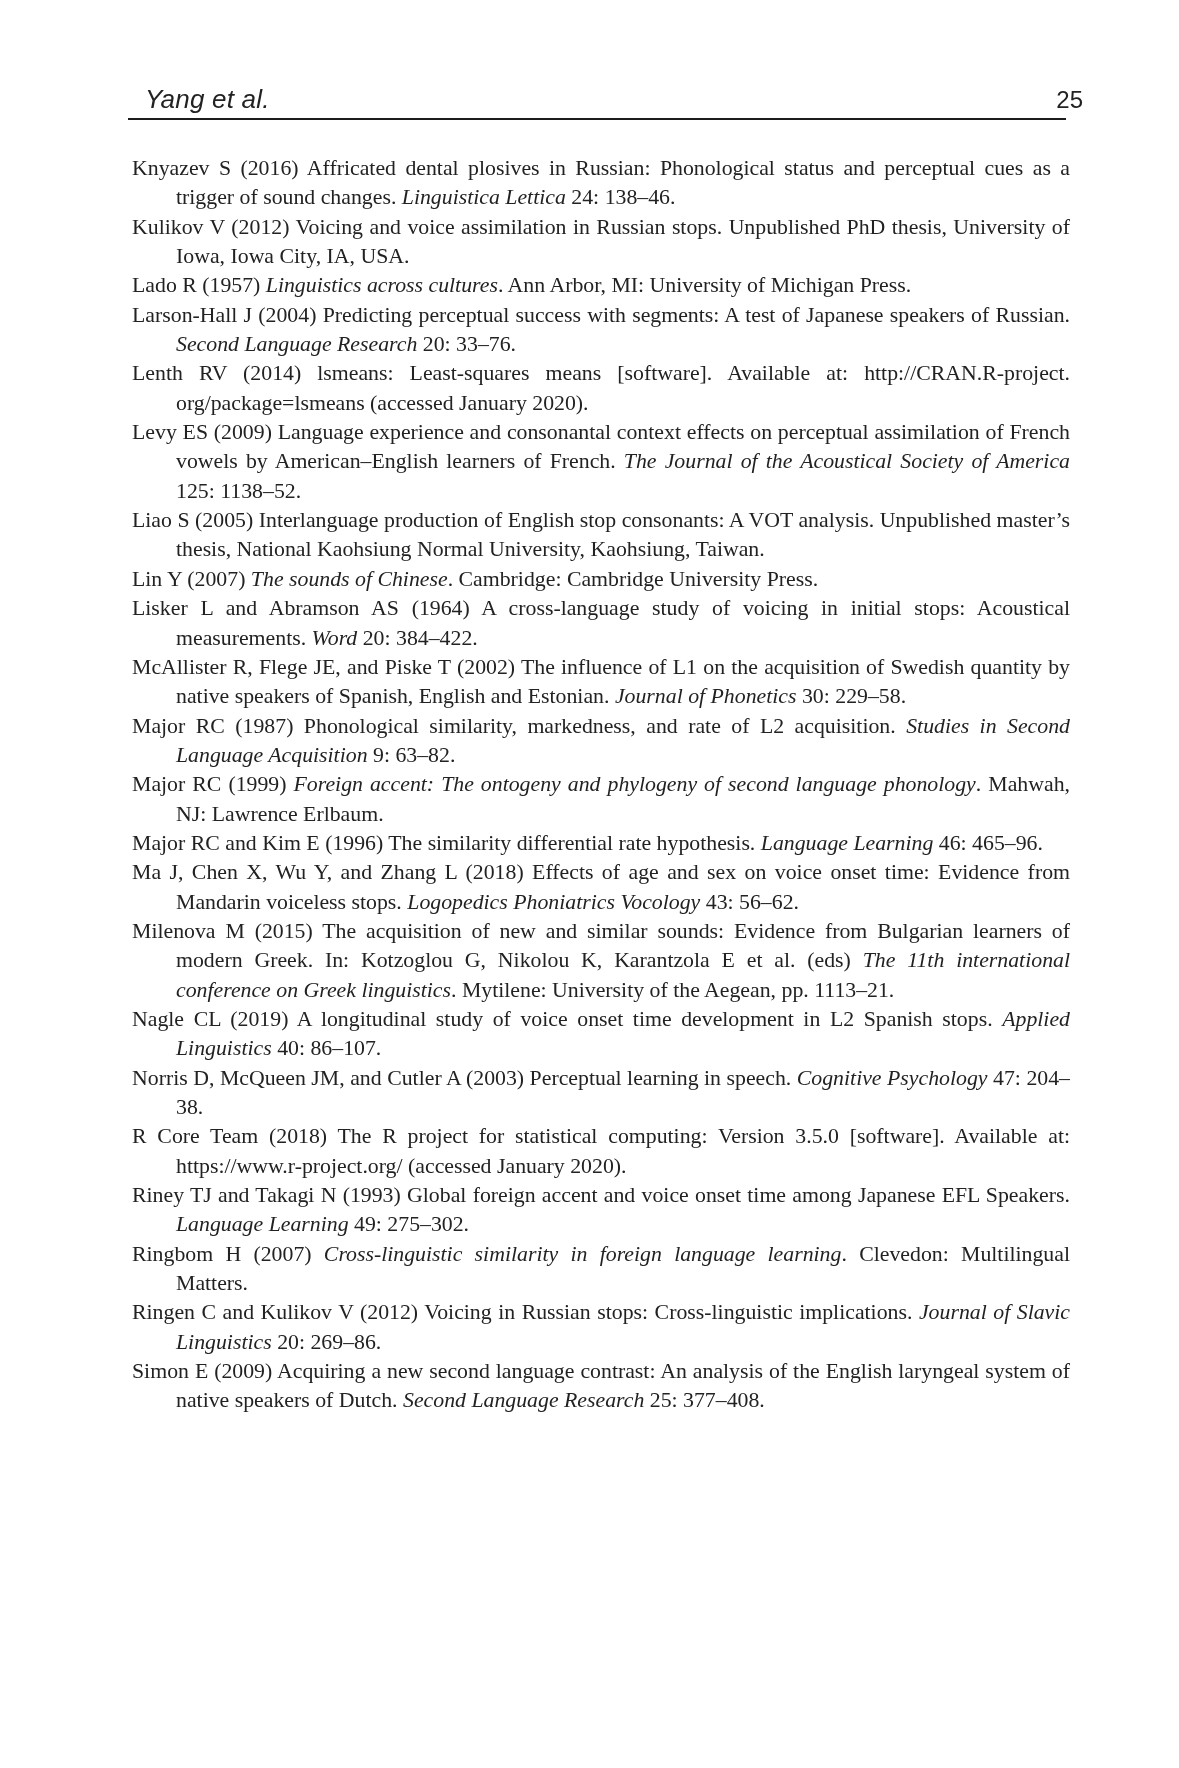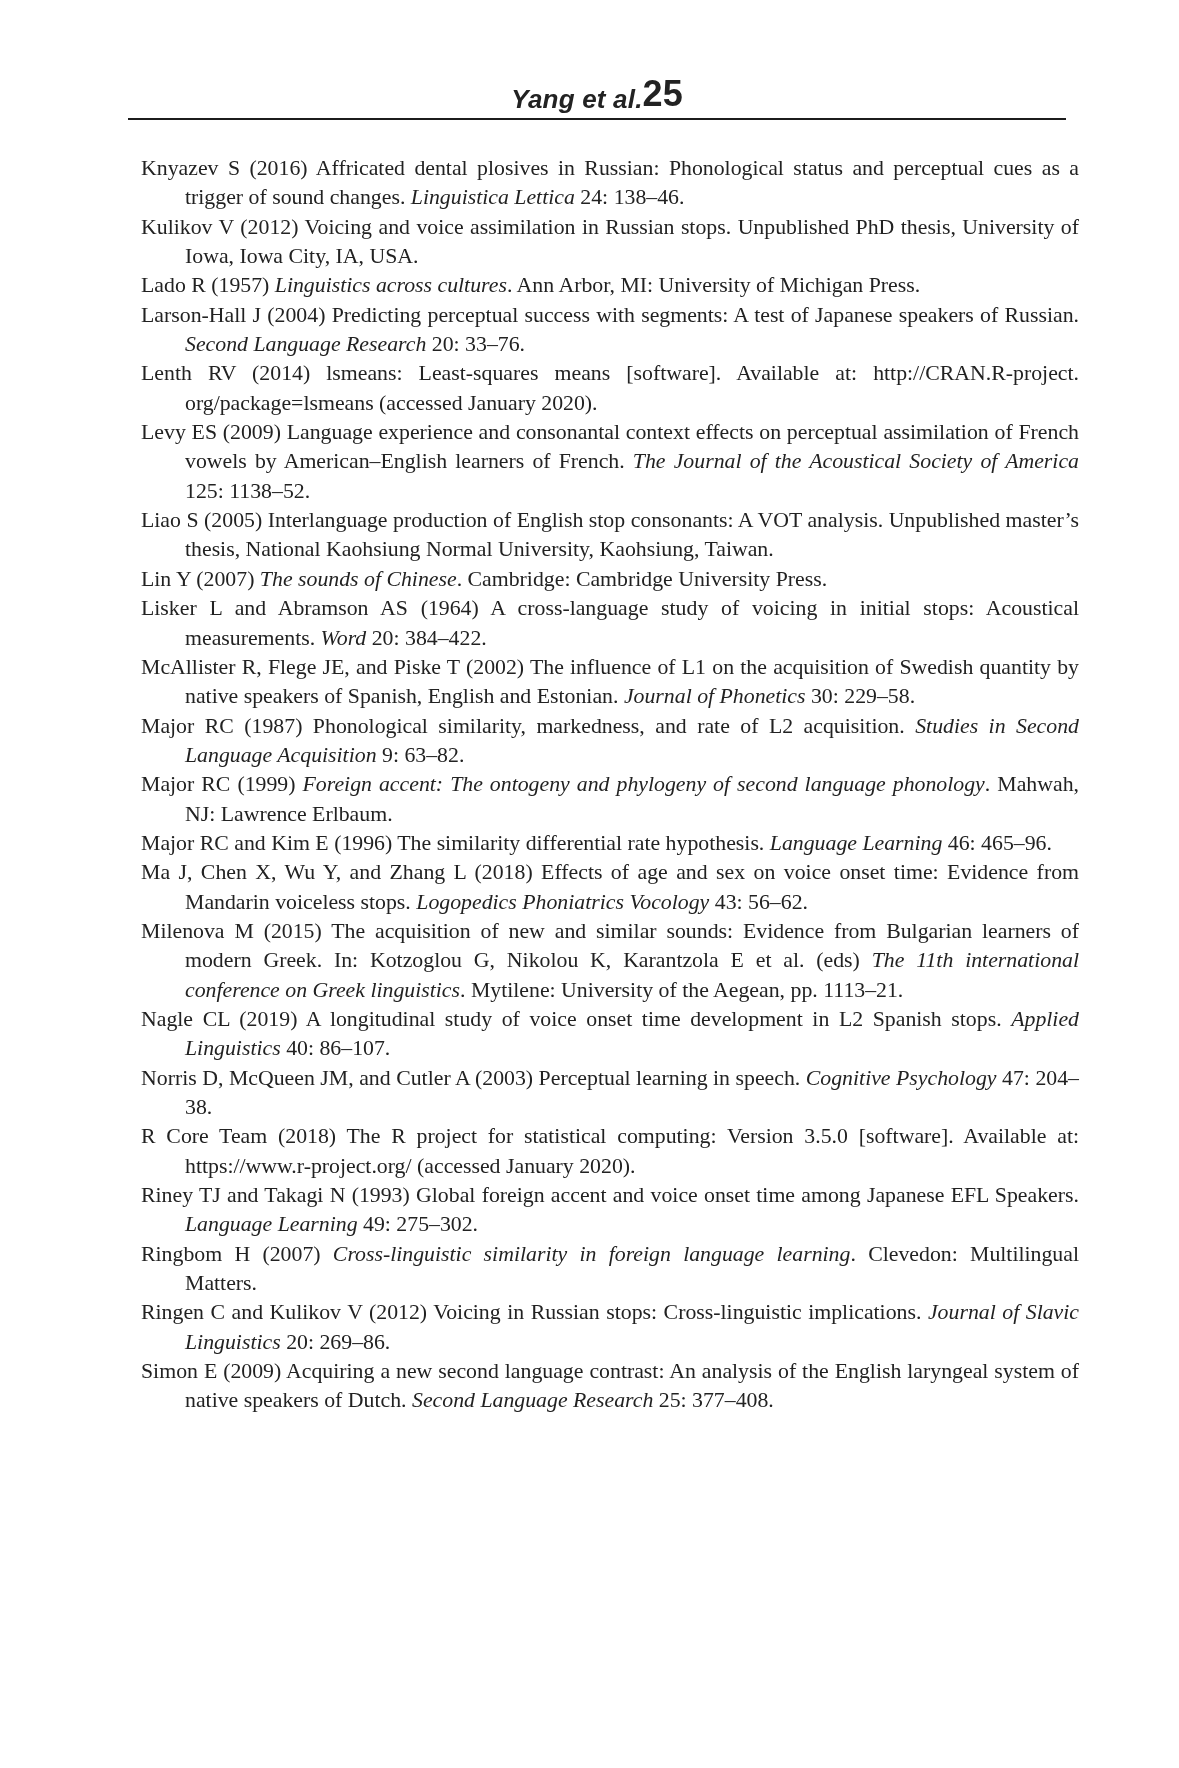--- a/index.html
+++ b/index.html
@@ -7,51 +7,50 @@
     position: relative;
     width: 1179px;
     height: 1768px;
     background: #ffffff;
     color: #222222;
     font-family: "Liberation Serif", serif;
     overflow: hidden;
   }
   .header {
     position: absolute;
-    left: 128px;
+    left: 145px;
     top: 84px;
     width: 938px;
     height: 28px;
     display: flex;
-    justify-content: center;
+    justify-content: space-between;
     align-items: flex-end;
     font-family: "Liberation Sans", sans-serif;
-    font-weight: bold;
   }
   .running-head {
     font-style: italic;
     font-size: 26px;
     line-height: 1;
     letter-spacing: 0.2px;
   }
   .page-number {
-    font-size: 36px;
+    font-size: 24px;
     line-height: 1;
   }
   .header-rule {
     position: absolute;
     left: 128px;
     top: 118px;
     width: 938px;
     height: 2px;
     background: #1c1c1c;
   }
   .refs {
     position: absolute;
-    left: 141px;
+    left: 132px;
     top: 154px;
     width: 938px;
     font-size: 21.8px;
     line-height: 29.35px;
     text-align: justify;
   }
   .ref {
     margin: 0;
     padding-left: 44px;
     text-indent: -44px;

